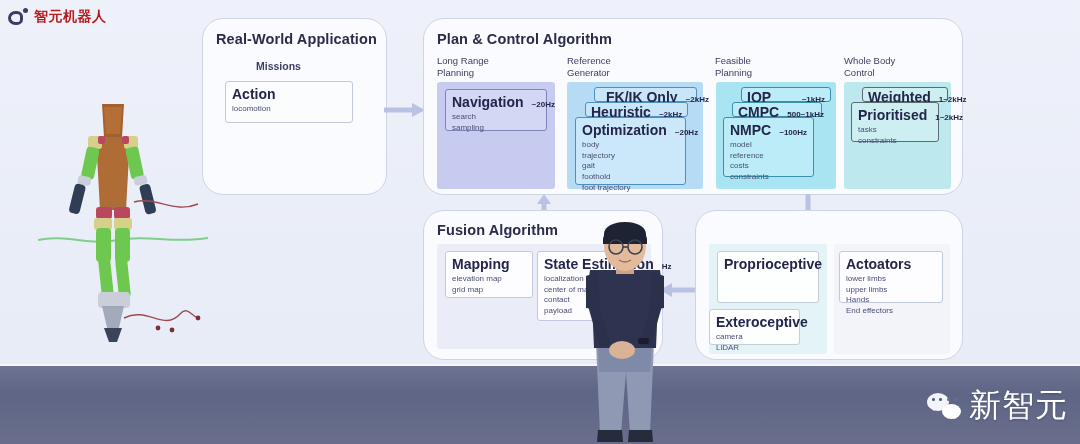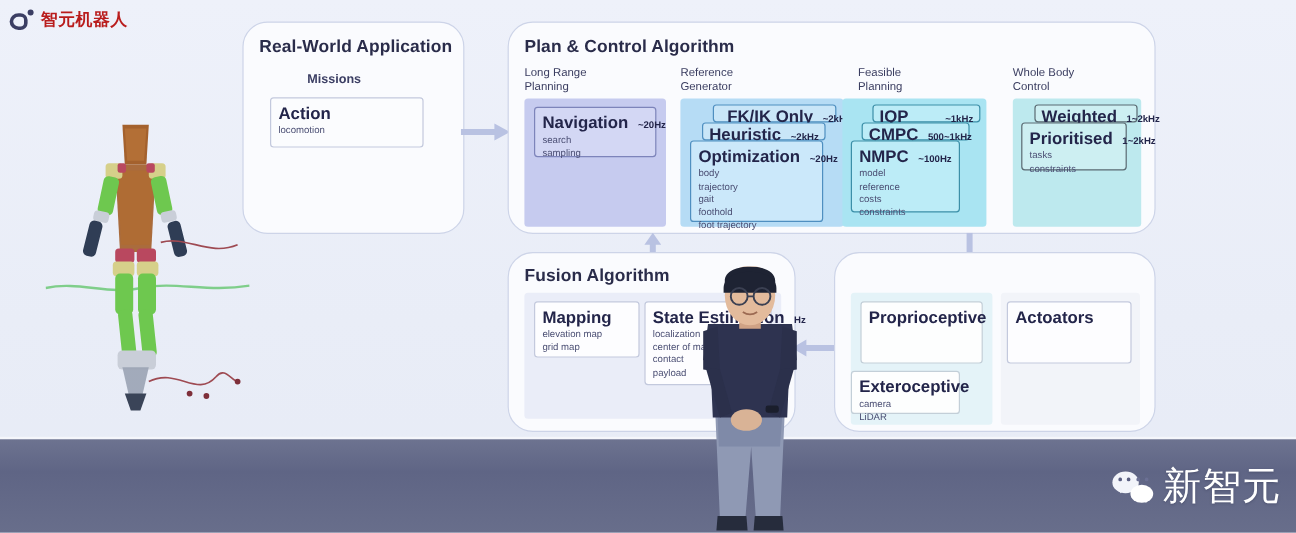--- a/index.html
+++ b/index.html
@@ -260,21 +260,21 @@
           </div>
         </div>
       </div>
     </div>
 
     <div>
       <div class="col-label" style="position:absolute; left:291px; top:36px;">
         <div>Feasible</div>
         <div>Planning</div>
       </div>
-      <div class="col-body" style="left:278px; top:63px; width:120px; height:107px; background:#a9e4f2;">
+      <div class="col-body" style="left:292px; top:63px; width:120px; height:107px; background:#a9e4f2;">
         <div class="card" style="left:25px; top:5px; width:90px; height:15px; background:#bcecf7; border-color:#3c8fa8; padding:1px 5px;">
           <div class="card-head">
             <span class="card-name">IQP</span>
             <span class="card-freq">~1kHz</span>
           </div>
         </div>
         <div class="card" style="left:16px; top:20px; width:90px; height:15px; background:#bcecf7; border-color:#3c8fa8; padding:1px 5px;">
           <div class="card-head">
             <span class="card-name">CMPC</span>
             <span class="card-freq">500~1kHz</span>
@@ -383,20 +383,26 @@
         <div class="card-items">
           <div class="card-item">camera</div>
           <div class="card-item">LiDAR</div>
         </div>
       </div>
     </div>
     <div class="col-body" style="left:138px; top:33px; width:116px; height:110px; background:#f2f4f9;">
       <div class="card" style="left:5px; top:7px; width:104px; height:52px; background:#fdfdff; border-color:#c3c9dd;">
         <div class="card-head">
           <span class="card-name">Actoators</span>
+        </div>
+        <div class="card-items">
+          <div class="card-item">lower limbs</div>
+          <div class="card-item">upper limbs</div>
+          <div class="card-item">Hands</div>
+          <div class="card-item">End effectors</div>
         </div>
       </div>
     </div>
   </div>
 </div>
 
 <div id="presenter">
   <svg viewBox="0 0 118 222">
 
     <path d="M30 120 L88 120 L84 212 L64 212 L60 150 L55 212 L34 212 Z" fill="#8f99b4"></path>

